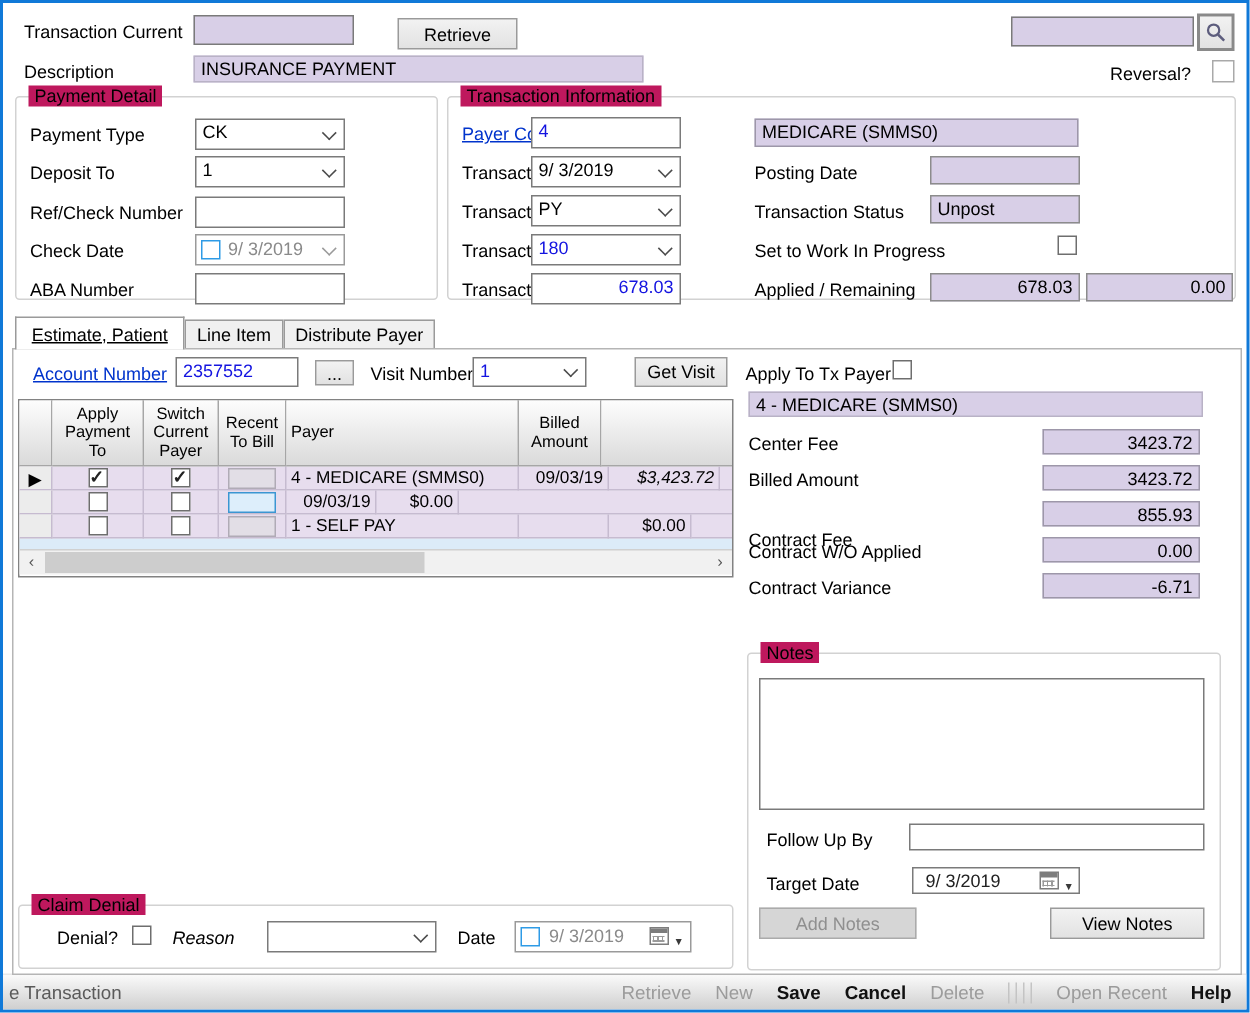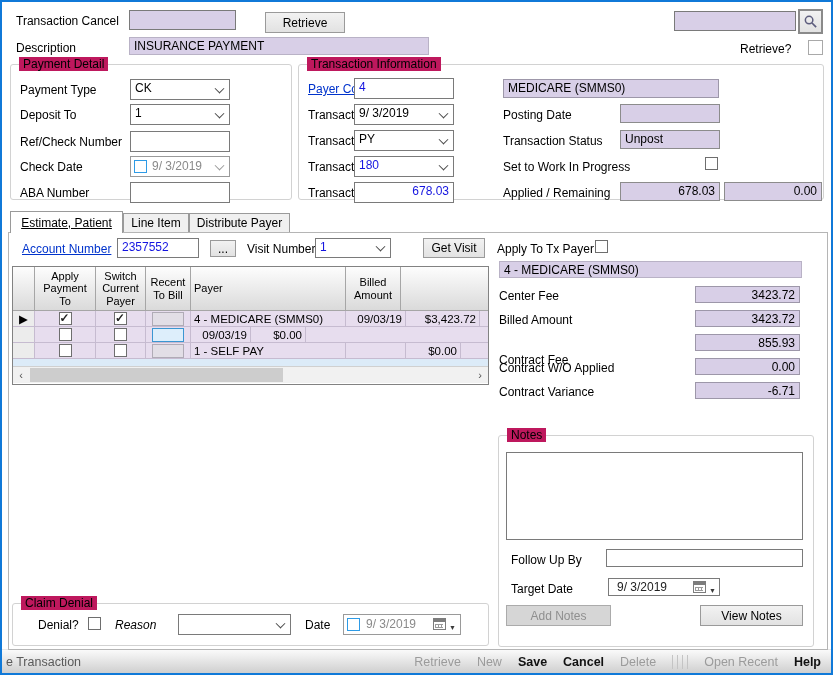--- a/index.html
+++ b/index.html
@@ -73,36 +73,36 @@
   .sitem.off{color:var(--gray-text);}
   .sep{width:1px;height:14px;background:#c4c4c4;}
   .sepgroup{display:flex;gap:4px;}
   .selhl{background:#2e7cd6;color:#fff;}
 </style>
 </head>
 <body>
 
 <div id="win">
 
-  <span class="lbl" style="left:14px;top:12px;">Transaction Cancel</span>
+  <span class="lbl" style="left:14px;top:12px;">Transaction Current</span>
   <div class="field" style="left:127px;top:8px;width:107px;height:20px;border-color:#7a7a7a;"></div>
   <div class="btn" style="left:263px;top:10px;width:80px;height:21px;">Retrieve</div>
 
   <div class="field" style="left:672px;top:9px;width:122px;height:20px;border-color:#7a7a7a;"></div>
   <div class="btn" style="left:796px;top:7px;width:25px;height:25px;border:2px solid #8a8a8a;">
     <svg width="15" height="15" viewBox="0 0 16 16">
       <circle cx="6.5" cy="6.5" r="4" fill="none" stroke="#5d5d7d" stroke-width="1.6"></circle>
       <line x1="9.6" y1="9.6" x2="14" y2="14" stroke="#5d5d7d" stroke-width="1.8"></line>
     </svg>
   </div>
 
   <span class="lbl" style="left:14px;top:39px;">Description</span>
   <div class="field nob" style="left:127px;top:35px;width:300px;height:18px;">INSURANCE PAYMENT</div>
 
-  <span class="lbl" style="left:738px;top:40px;">Retrieve?</span>
+  <span class="lbl" style="left:738px;top:40px;">Reversal?</span>
   <div class="cb" style="left:806px;top:38px;width:15px;height:15px;border-color:#a9a9a9;"></div>
 
   <div class="gbox" style="left:8px;top:62px;width:282px;height:136px;">
     <span class="gtitle">Payment Detail</span>
   </div>
   <span class="lbl" style="left:18px;top:81px;">Payment Type</span>
   <div class="combo" style="left:128px;top:77px;width:100px;height:21px;"><span>CK</span><i class="chev"></i></div>
   <span class="lbl" style="left:18px;top:106px;">Deposit To</span>
   <div class="combo" style="left:128px;top:102px;width:100px;height:21px;"><span>1</span><i class="chev"></i></div>
   <span class="lbl" style="left:18px;top:133px;">Ref/Check Number</span>
@@ -174,21 +174,21 @@
           <div class="gcb checked"></div>
         </div>
       <div class="gc center" style="width:50px;">
           <div class="gcb checked"></div>
         </div>
       <div class="gc center" style="width:45px;">
           <div class="ptb"></div>
         </div>
       <div class="gc" style="width:155px;">4 - MEDICARE (SMMS0)</div>
       <div class="gc rightal" style="width:60px;">09/03/19</div>
-      <div class="gc rightal" style="width:74px;">$3,423.72</div>
+      <div class="gc rightal" style="width:74px;font-style:italic;">$3,423.72</div>
       <div class="gc" style="flex:1;border-right:none;"></div>
     </div>
     <div class="grow">
       <div class="gc center" style="width:22px;background:#ececec;"></div>
       <div class="gc center" style="width:61px;">
           <div class="gcb"></div>
         </div>
       <div class="gc center" style="width:50px;">
           <div class="gcb"></div>
         </div>

